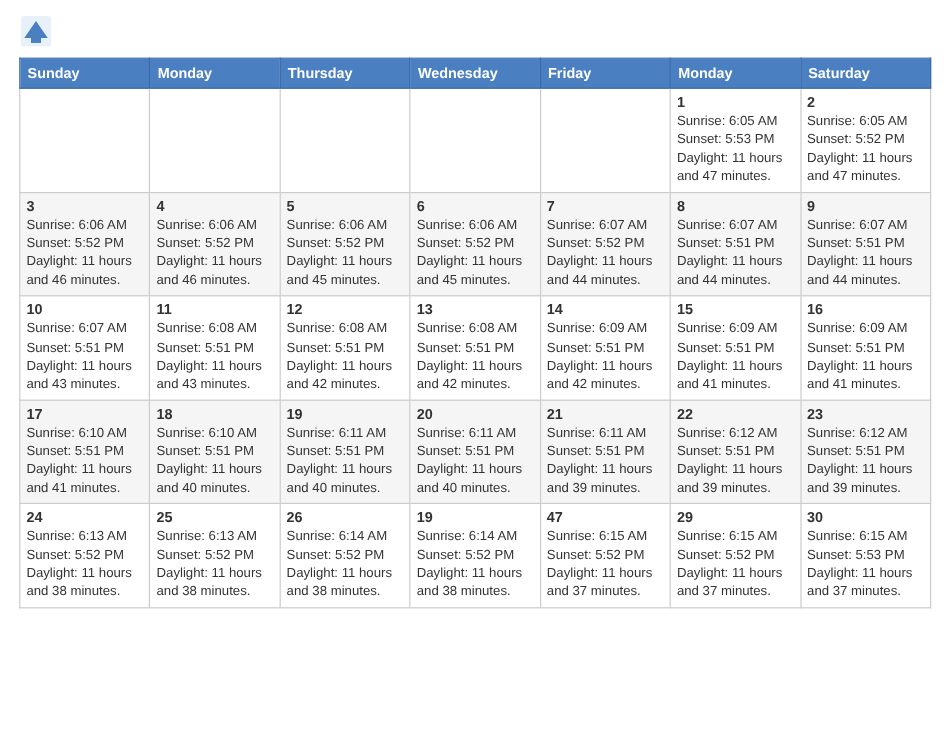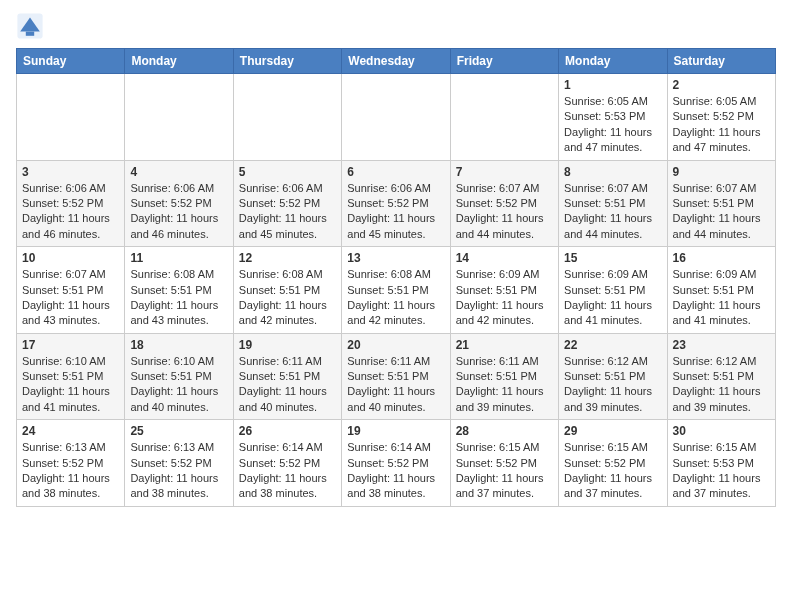--- a/index.html
+++ b/index.html
@@ -244,21 +244,21 @@
           </td>
           <td>
             <span class="day-number">26</span>
             <div class="day-info">Sunrise: 6:14 AM<br>Sunset: 5:52 PM<br>Daylight: 11 hours and 38 minutes.</div>
           </td>
           <td>
             <span class="day-number">19</span>
             <div class="day-info">Sunrise: 6:14 AM<br>Sunset: 5:52 PM<br>Daylight: 11 hours and 38 minutes.</div>
           </td>
           <td>
-            <span class="day-number">28</span>
+            <span class="day-number">47</span>
             <div class="day-info">Sunrise: 6:15 AM<br>Sunset: 5:52 PM<br>Daylight: 11 hours and 37 minutes.</div>
           </td>
           <td>
             <span class="day-number">29</span>
             <div class="day-info">Sunrise: 6:15 AM<br>Sunset: 5:52 PM<br>Daylight: 11 hours and 37 minutes.</div>
           </td>
           <td>
             <span class="day-number">30</span>
             <div class="day-info">Sunrise: 6:15 AM<br>Sunset: 5:53 PM<br>Daylight: 11 hours and 37 minutes.</div>
           </td>

